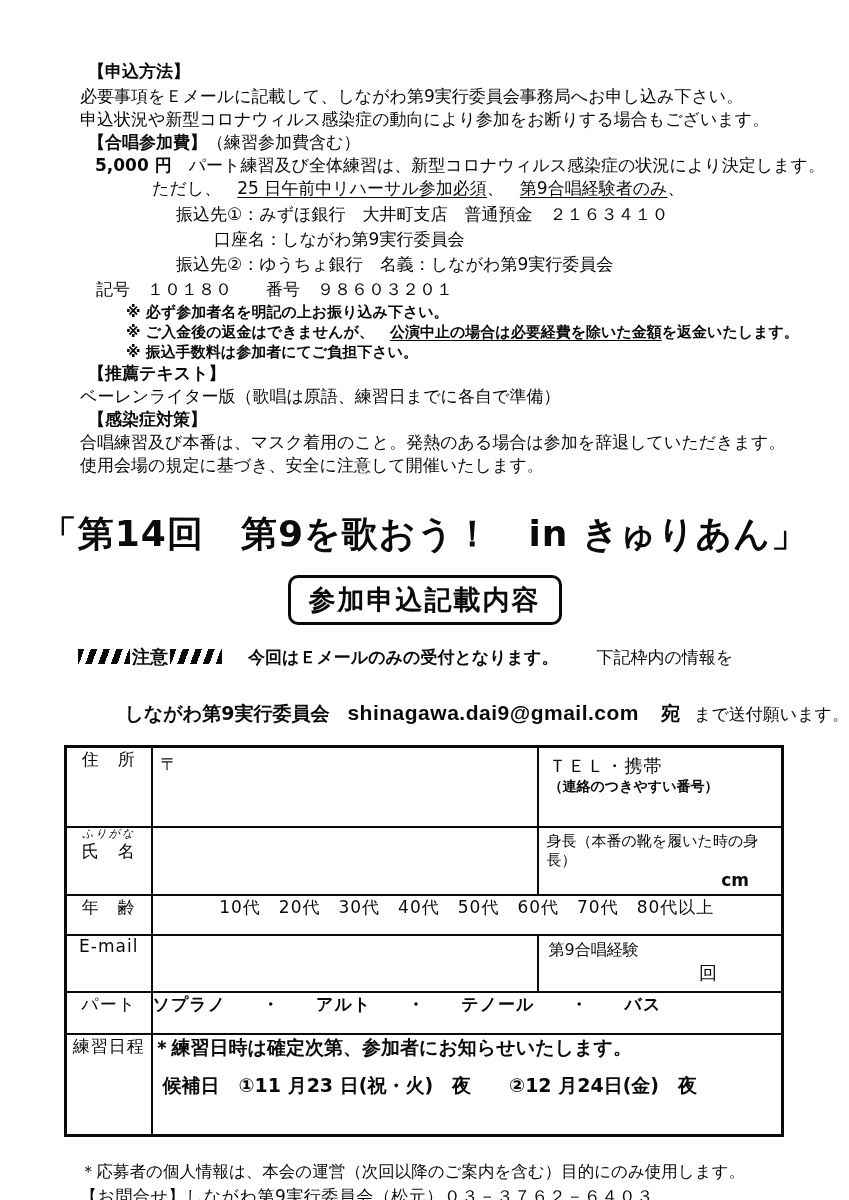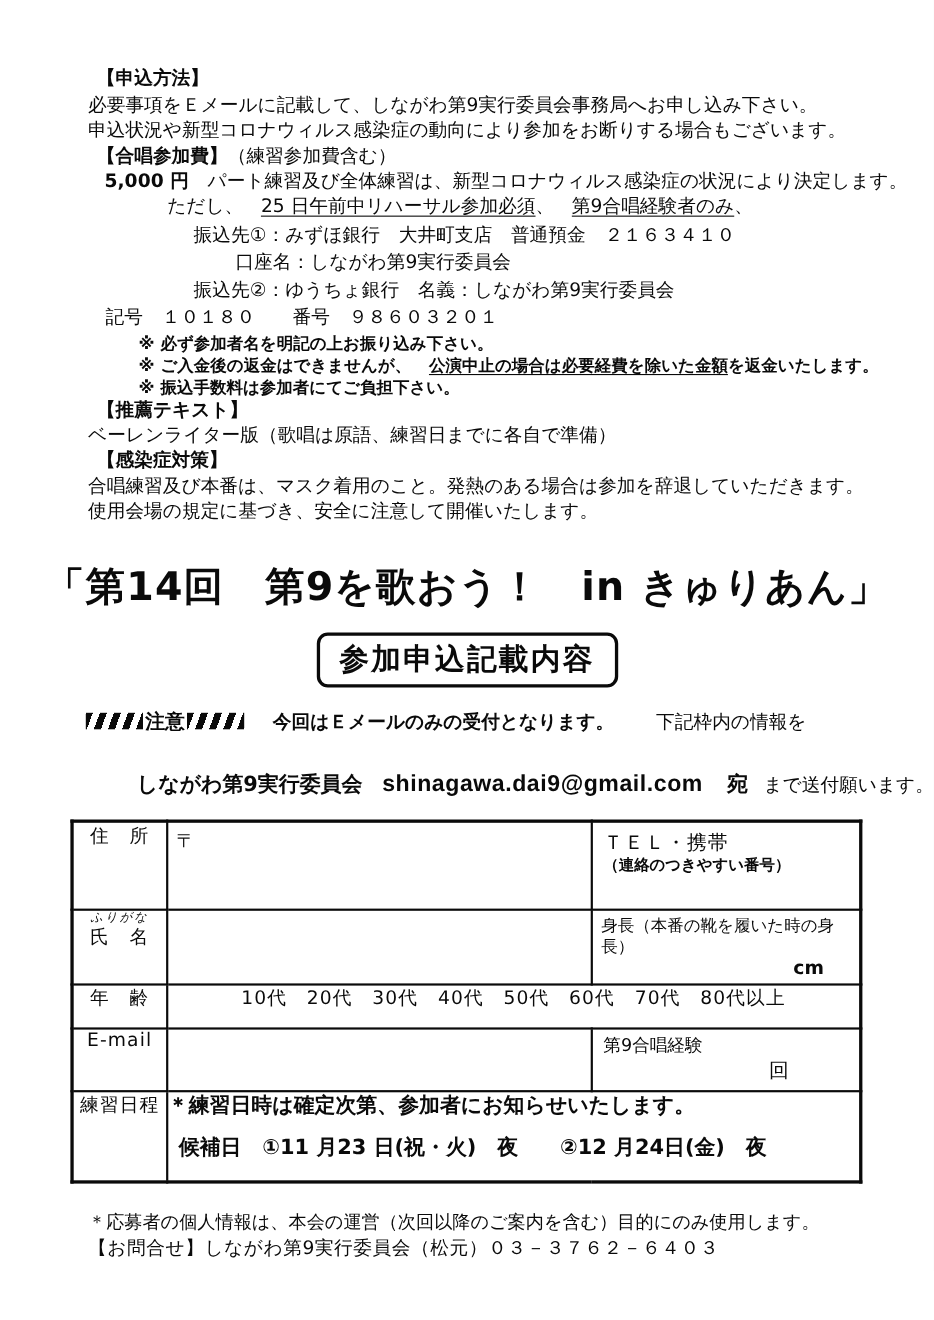--- a/index.html
+++ b/index.html
@@ -170,21 +170,25 @@
     <tr style="height:42px;">
       <td class="lbl">E-mail</td>
       <td></td>
       <td>
         <div class="expcell">
           <div class="exp-label">第9合唱経験</div>
           <div class="exp-unit">回</div>
         </div>
       </td>
     </tr>
-    <tr style="height:83px;">
+    <tr style="height:42px;">
+      <td class="lbl">パート</td>
+      <td class="part" colspan="2">ソプラノ　　・　　アルト　　・　　テノール　　・　　バス</td>
+    </tr>
+    <tr style="height:102px;">
       <td class="lbl">練習日程</td>
       <td class="sched" colspan="2">
         <div class="sched-note">＊練習日時は確定次第、参加者にお知らせいたします。</div>
         <div class="sched-dates">候補日　①11 月23 日(祝・火)　夜　　②12 月24日(金)　夜</div>
       </td>
     </tr>
   </tbody>
     </table>
 
   <div class="footer1">＊応募者の個人情報は、本会の運営（次回以降のご案内を含む）目的にのみ使用します。</div>

